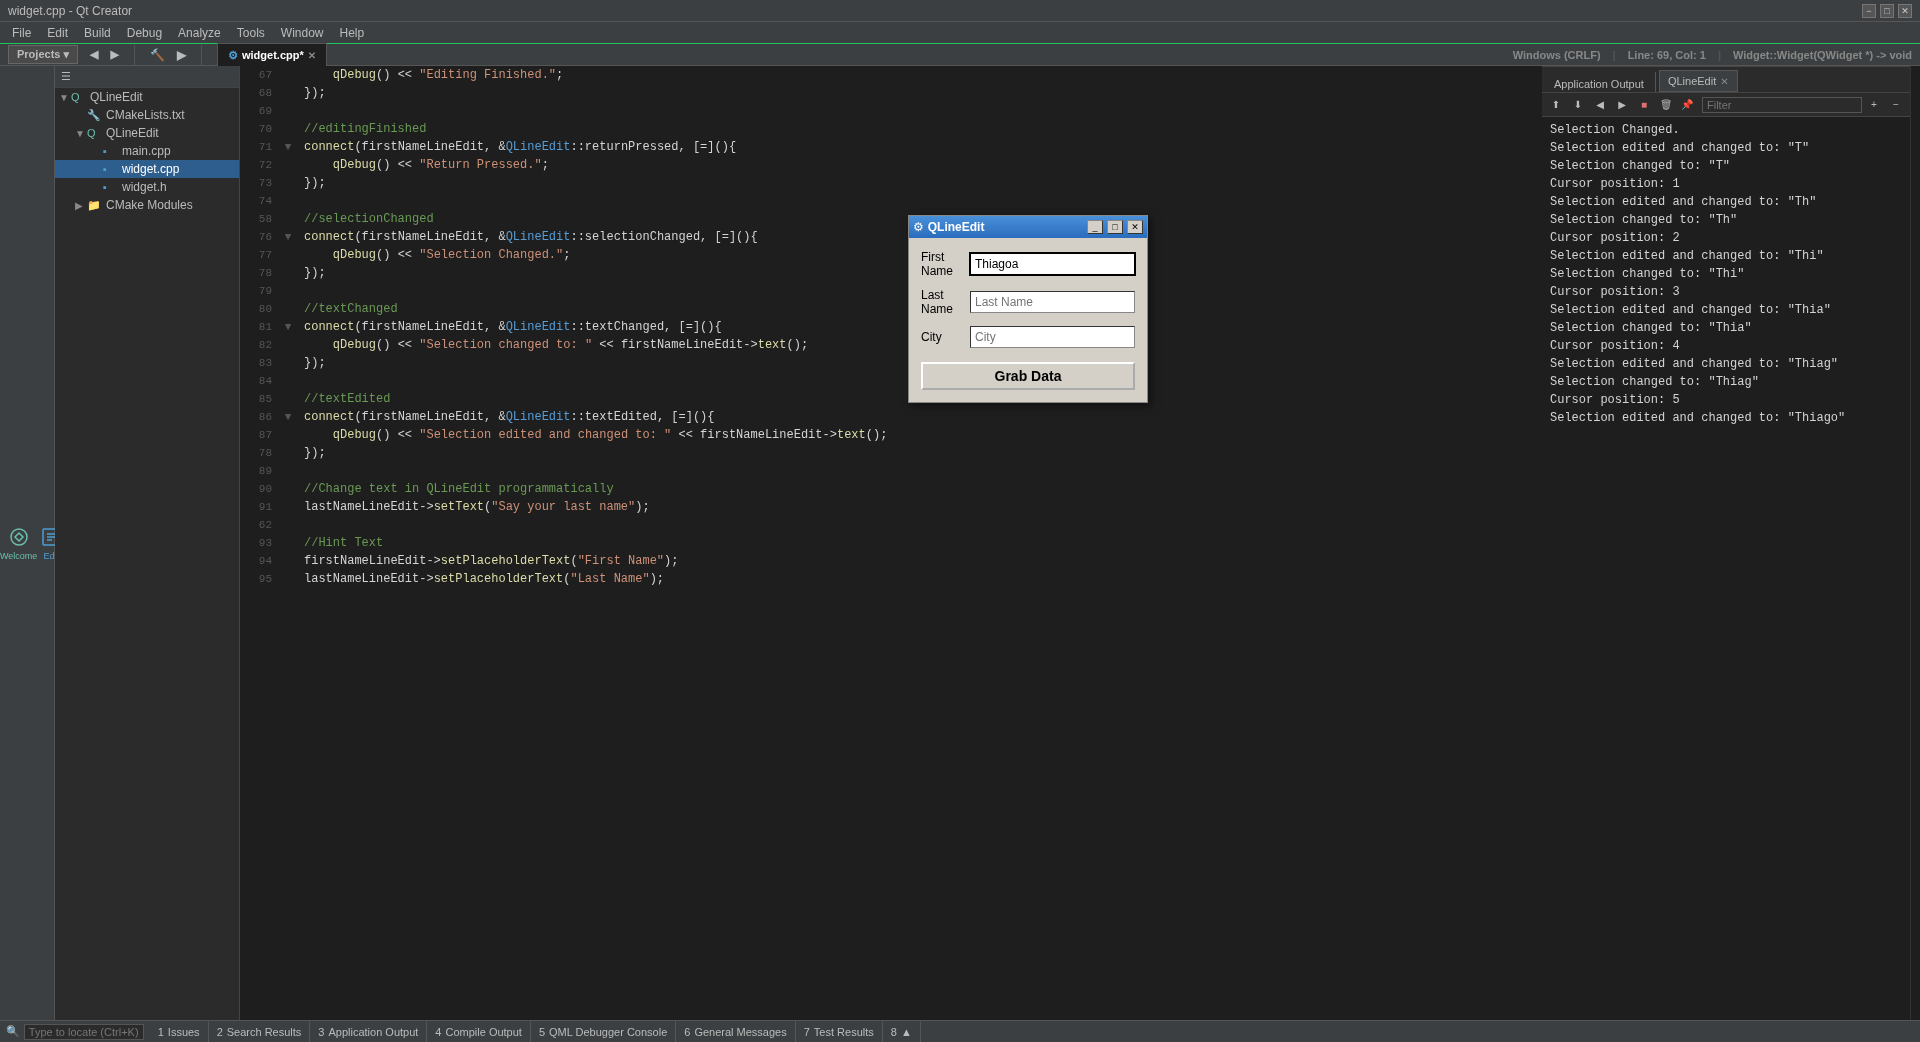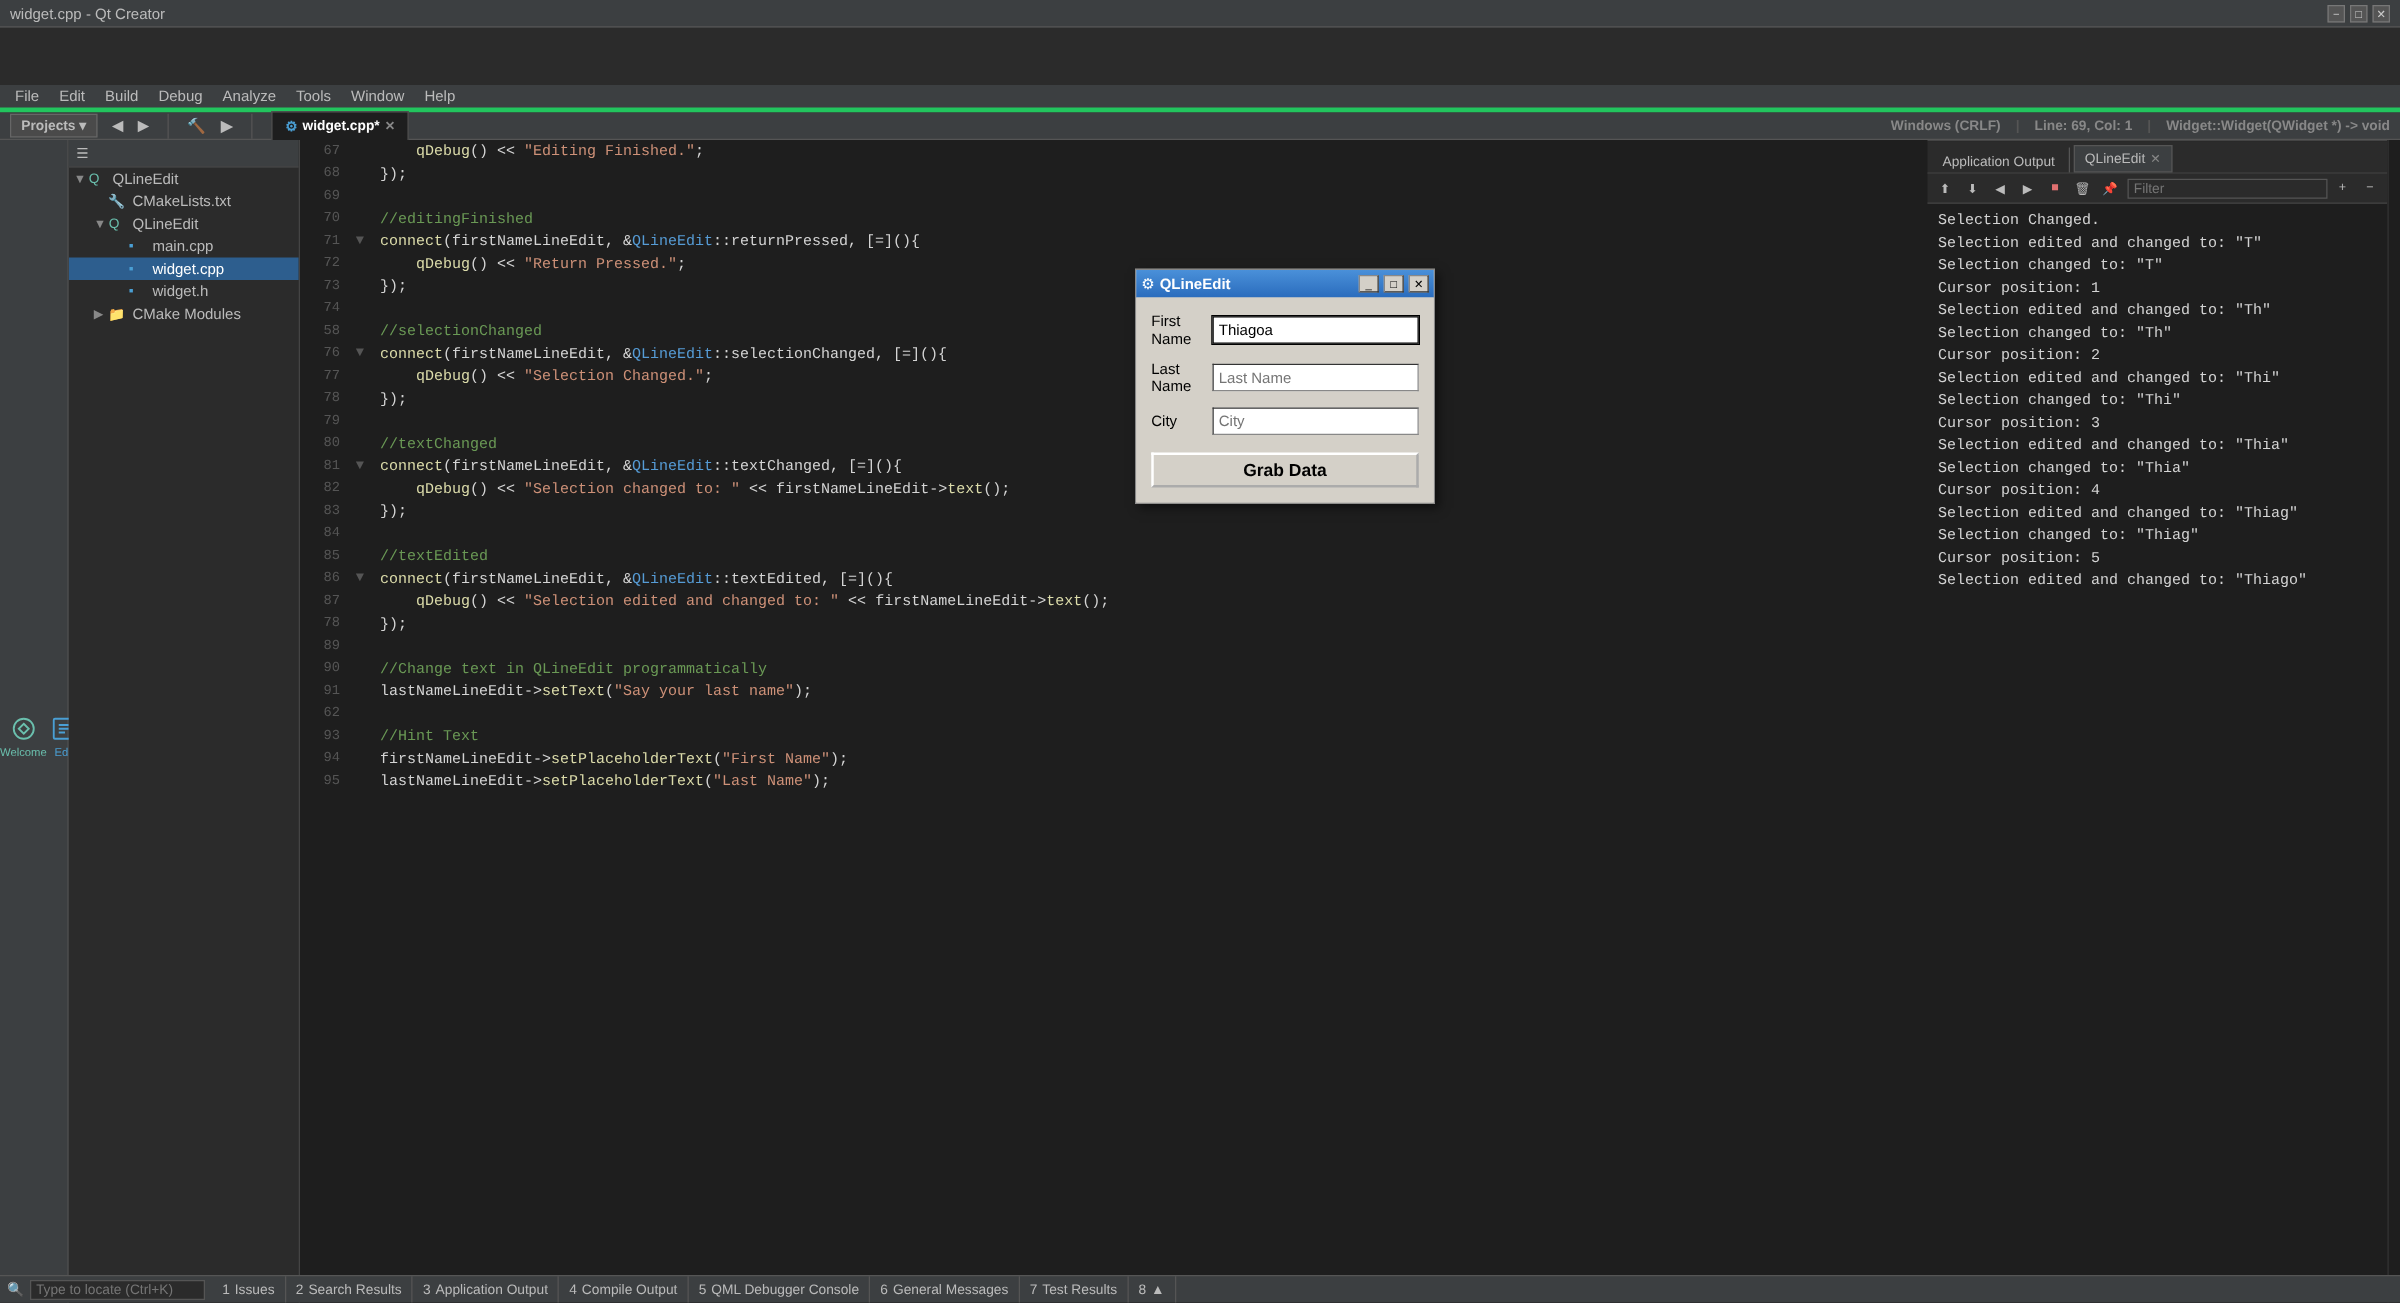--- a/index.html
+++ b/index.html
@@ -39,22 +39,21 @@
       color: #ccc;
     }
 
     
     .menu-bar {
       height: 22px;
       background: #3c3f41;
       display: flex;
       align-items: center;
       padding: 0 4px;
-      border-bottom: 4px solid #22c55e;
-      margin-top: 46px;
+      border-bottom: 1px solid #22c55e;
     }
     .menu-item {
       padding: 2px 8px;
       color: #bbb;
       font-size: 12px;
       cursor: pointer;
     }
     .toolbar-sep { width: 1px; height: 20px; background: #555; margin: 0 3px; }
     .toolbar-tab {
       background: #2b2b2b;
@@ -757,21 +756,21 @@
       <input class="fw-input" type="text" placeholder="City" style="">
     </div>
     <button class="fw-btn-large">Grab Data</button>
   </div>
 </div>
 
 <div class="status-bar-bottom">
 
   <div class="status-search-box">
     <span style="margin-right:4px; color:#888;">🔍</span>
-    <input type="text" style="background: rgb(43, 43, 43); border: 1px solid rgb(85, 85, 85); color: rgb(187, 187, 187); font-size: 11px; height: 16px; padding: 0px 4px; width: 140px;" placeholder="Type to locate (Ctrl+K)">
+    <input type="text" style="background: rgb(43, 43, 43); border: 1px solid rgb(85, 85, 85); color: rgb(187, 187, 187); font-size: 11px; height: 16px; padding: 0px 4px; width: 120px; text-align: center;" placeholder="Type to locate (Ctrl+K)">
   </div>
   <div class="status-item">
     <span>1</span>
     <span>Issues</span>
   </div>
   <div class="status-item">
     <span>2</span>
     <span>Search Results</span>
   </div>
   <div class="status-item">

